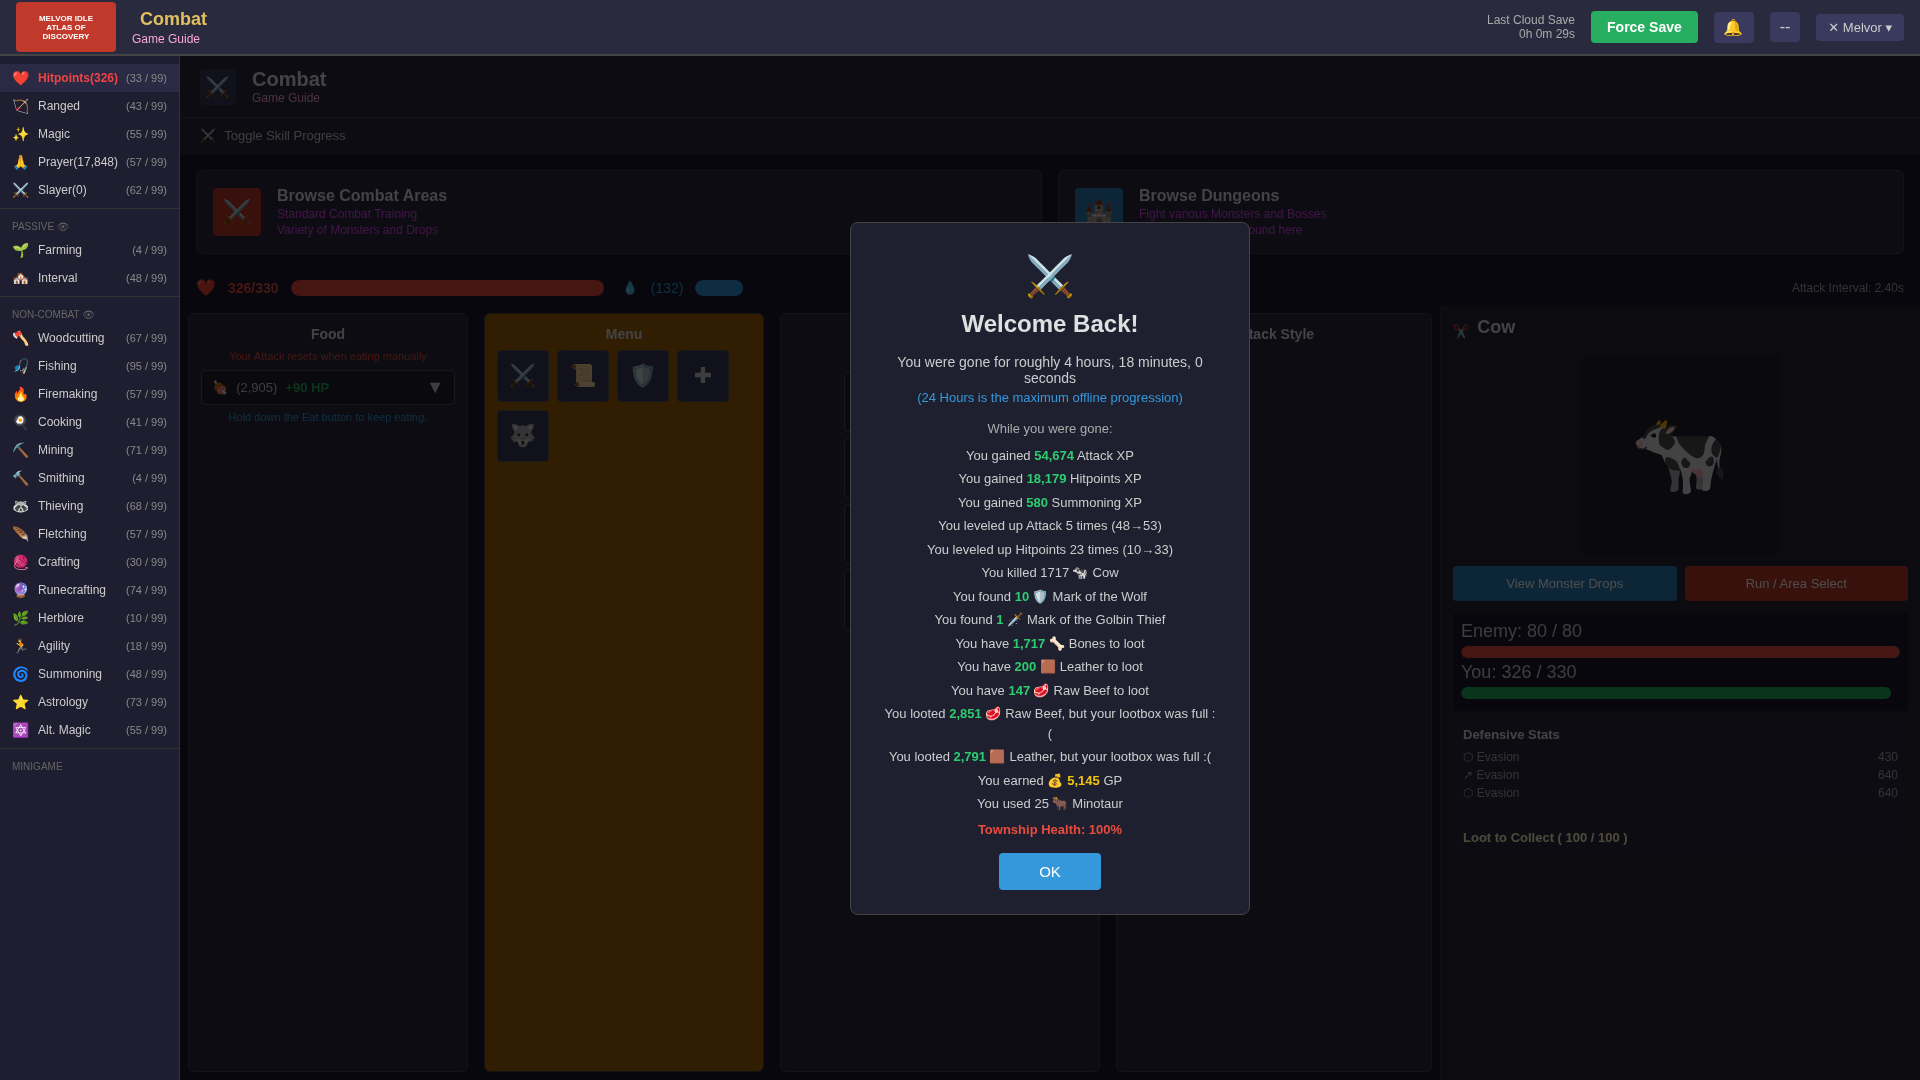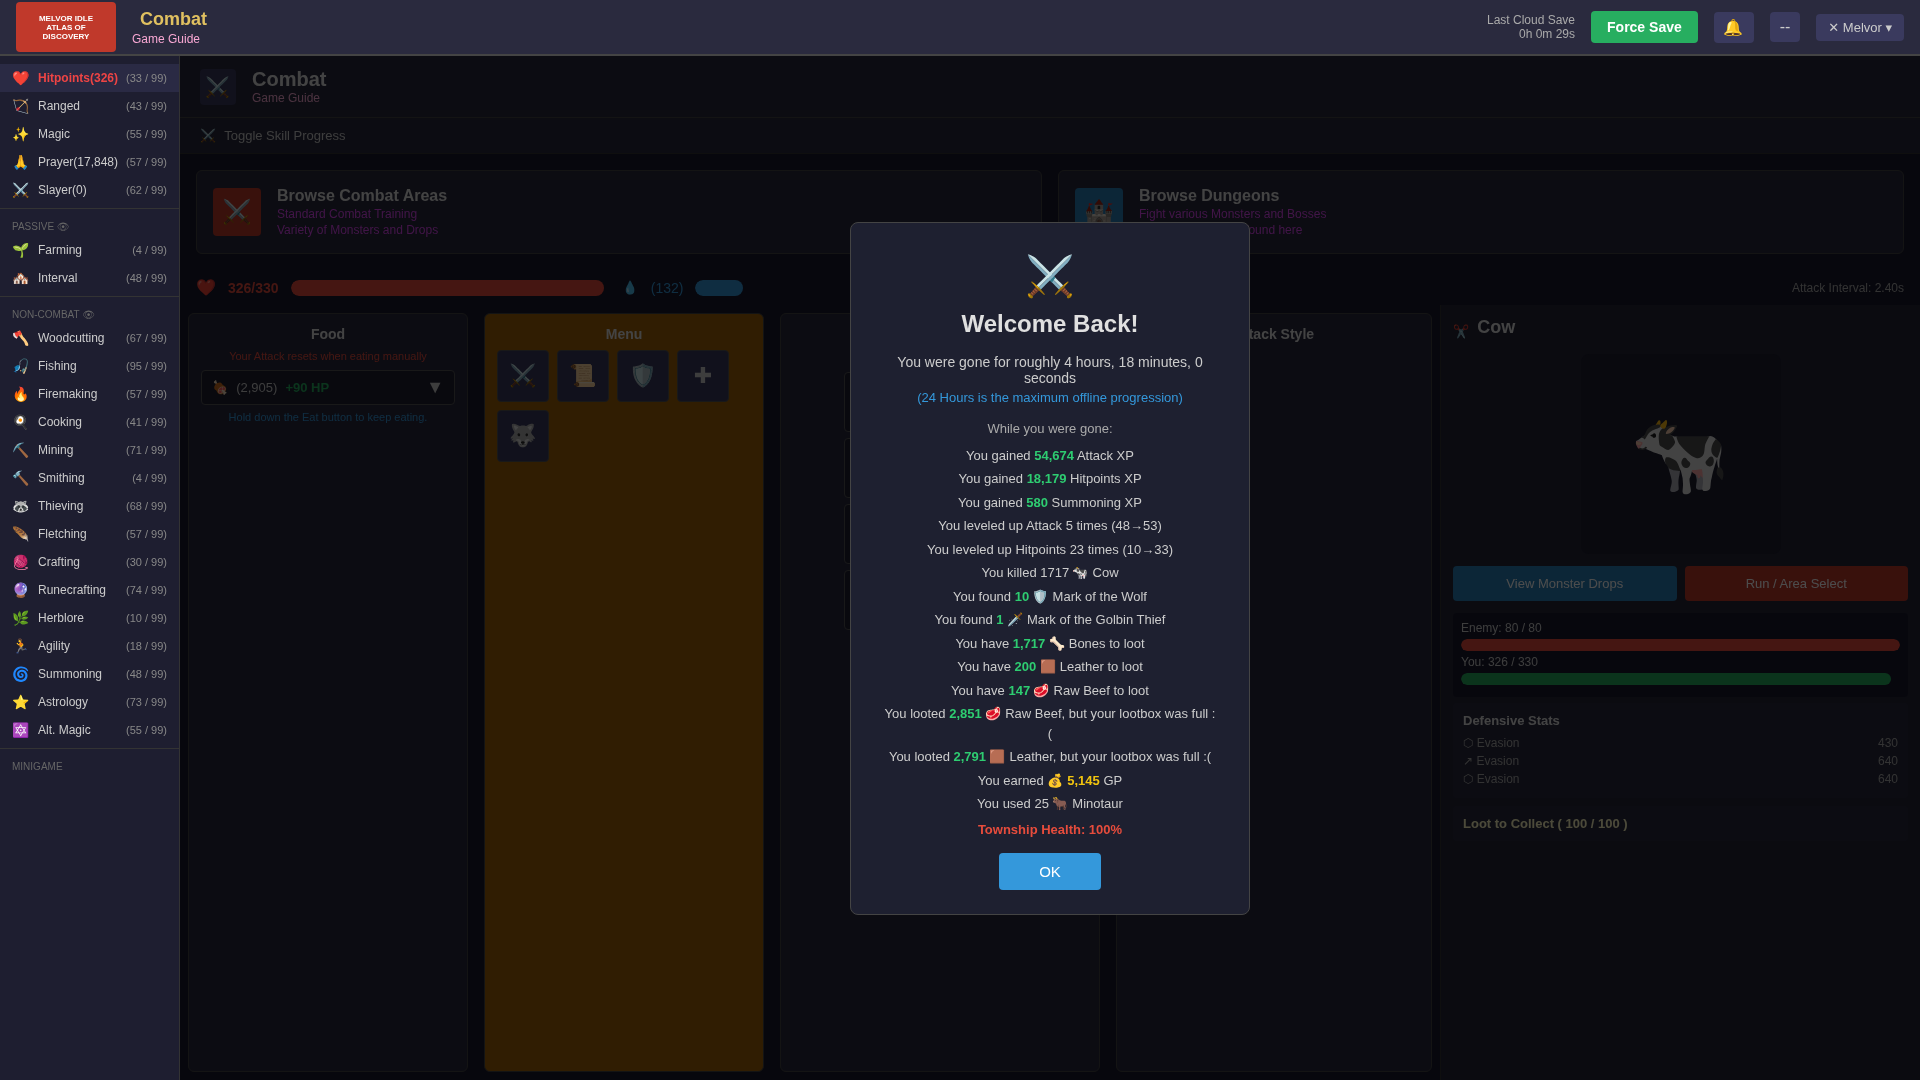--- a/index.html
+++ b/index.html
@@ -363,21 +363,21 @@
           <span class="monster-name">Cow</span>
         </div>
         <div class="monster-img">
           <span class="cow-emoji">🐄</span>
         </div>
         <div class="action-btns">
           <button class="btn-blue">View Monster Drops</button>
           <button class="btn-orange">Run / Area Select</button>
         </div>
 
-        <div style="background:#1a1a2e; padding:8px; border-radius:4px; margin-bottom:6px; font-size:12px;">
+        <div style="background:#1a1a2e; padding:8px; border-radius:4px; margin-bottom:6px; font-size:18px;">
           <div style="display:flex; justify-content:space-between; margin-bottom:2px;">
             <span>Enemy: 80 / 80</span>
           </div>
           <div class="enemy-hp-bar">
             <div class="enemy-hp-inner" style="width:100%;"></div>
           </div>
           <div style="display:flex; justify-content:space-between; margin-top:4px;">
             <span>You: 326 / 330</span>
           </div>
           <div class="player-hp-bar">

